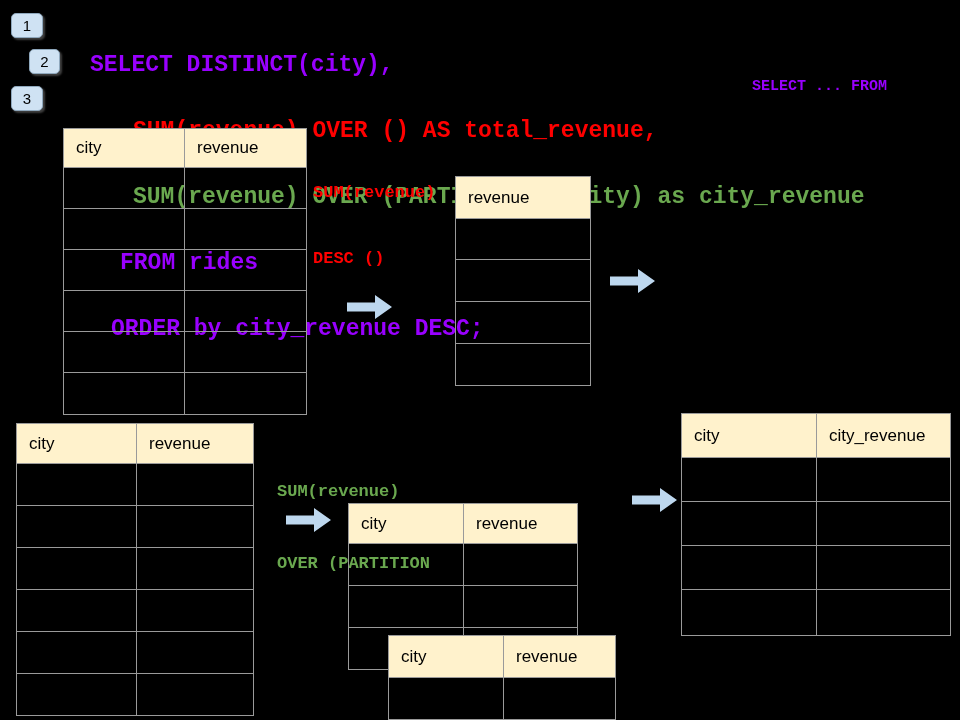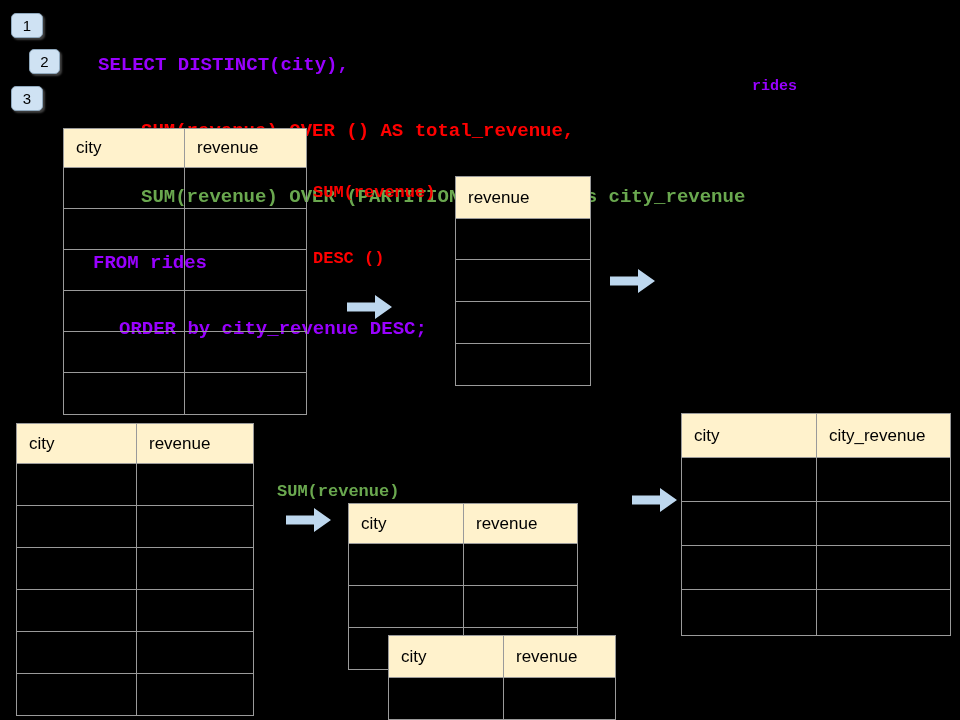--- a/index.html
+++ b/index.html
@@ -19,21 +19,21 @@
     color:#000;
     font-size:15px;
     display:flex;align-items:center;justify-content:center;
   }
   
   .code{
     font-family:"Liberation Mono", monospace;
     font-weight:bold;
     white-space:pre;
   }
-  .main-code{left:8px;top:10px;font-size:19px;line-height:22px;}
+  .main-code{left:0;top:10px;font-size:23px;line-height:22px;}
   .main-code div{height:22px;}
   .purple{color:#9900ff;}
   .red{color:#ff0000;}
   .green{color:#6aa84f;}
   .note{font-size:17px;line-height:22px;}
   .note-green{line-height:24px;}
   .side-note{font-size:15px;line-height:21px;}
   
   table.tbl{
     position:absolute;
@@ -61,35 +61,36 @@
 <body>
 
 <div class="badge" style="left:11px;top:13px;width:30px;height:23px;">1</div>
 <div class="badge" style="left:29px;top:49px;width:29px;height:23px;">2</div>
 <div class="badge" style="left:11px;top:86px;width:30px;height:23px;">3</div>
 
 <div class="abs code main-code">
   <div class="purple" style="padding-left:90px;">SELECT DISTINCT(city),</div>
   <div class="red" style="padding-left:133px;">SUM(revenue) OVER () AS total_revenue,</div>
   <div class="green" style="padding-left:133px;">SUM(revenue) OVER (PARTITION BY city) as city_revenue</div>
-  <div class="purple" style="padding-left:85px;">FROM rides</div>
+  <div class="purple" style="padding-left:120px;">FROM rides</div>
   <div class="purple" style="padding-left:111px;font-family:Liberation Mono, monospace;">ORDER by city_revenue DESC;</div>
 </div>
 
 <div class="abs code side-note purple" style="left:752px;top:34px;">
-  <div>rides</div>
+  <div>SELECT ... FROM</div>
 </div>
 
 <div class="abs code note red" style="left:313px;top:138px;">
   <div>SUM(revenue)</div>
   <div>DESC ()</div>
 </div>
 
 <div class="abs code note note-green green" style="left:277px;top:432px;">
   <div>SUM(revenue)</div>
+  <div>OVER (PARTITION</div>
 </div>
 
 <table class="tbl" style="left:63px;top:128px;width:243px;">
   <colgroup>
       <col style="width:121px;">
       <col style="width:122px;">
     </colgroup>
   <tbody>
       <tr style="height:39px;">
     <th>city</th>

